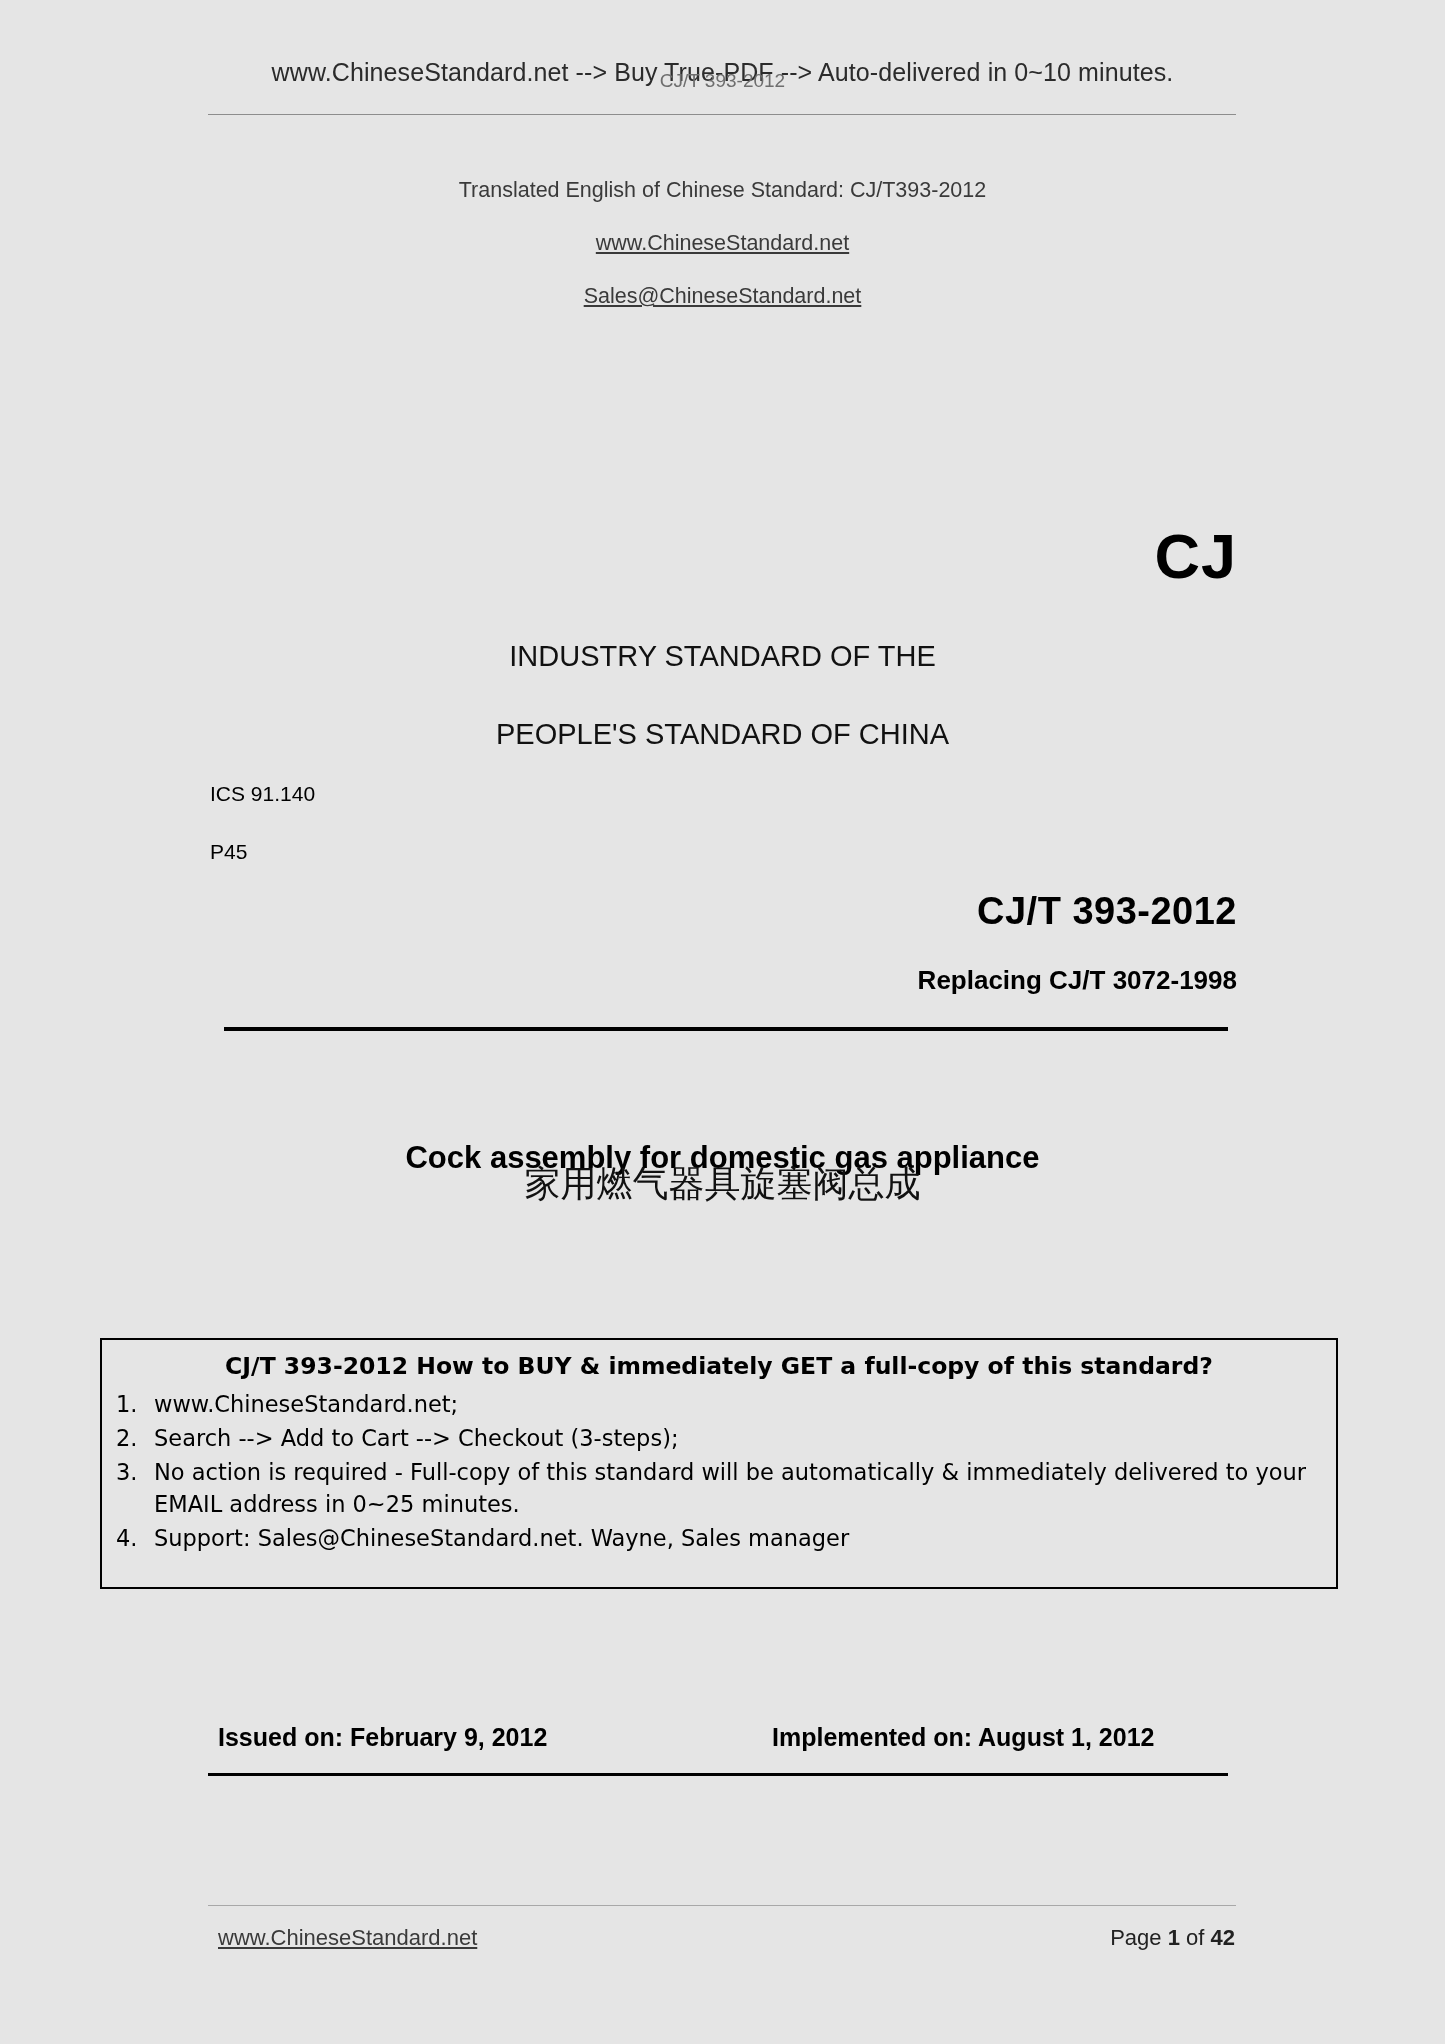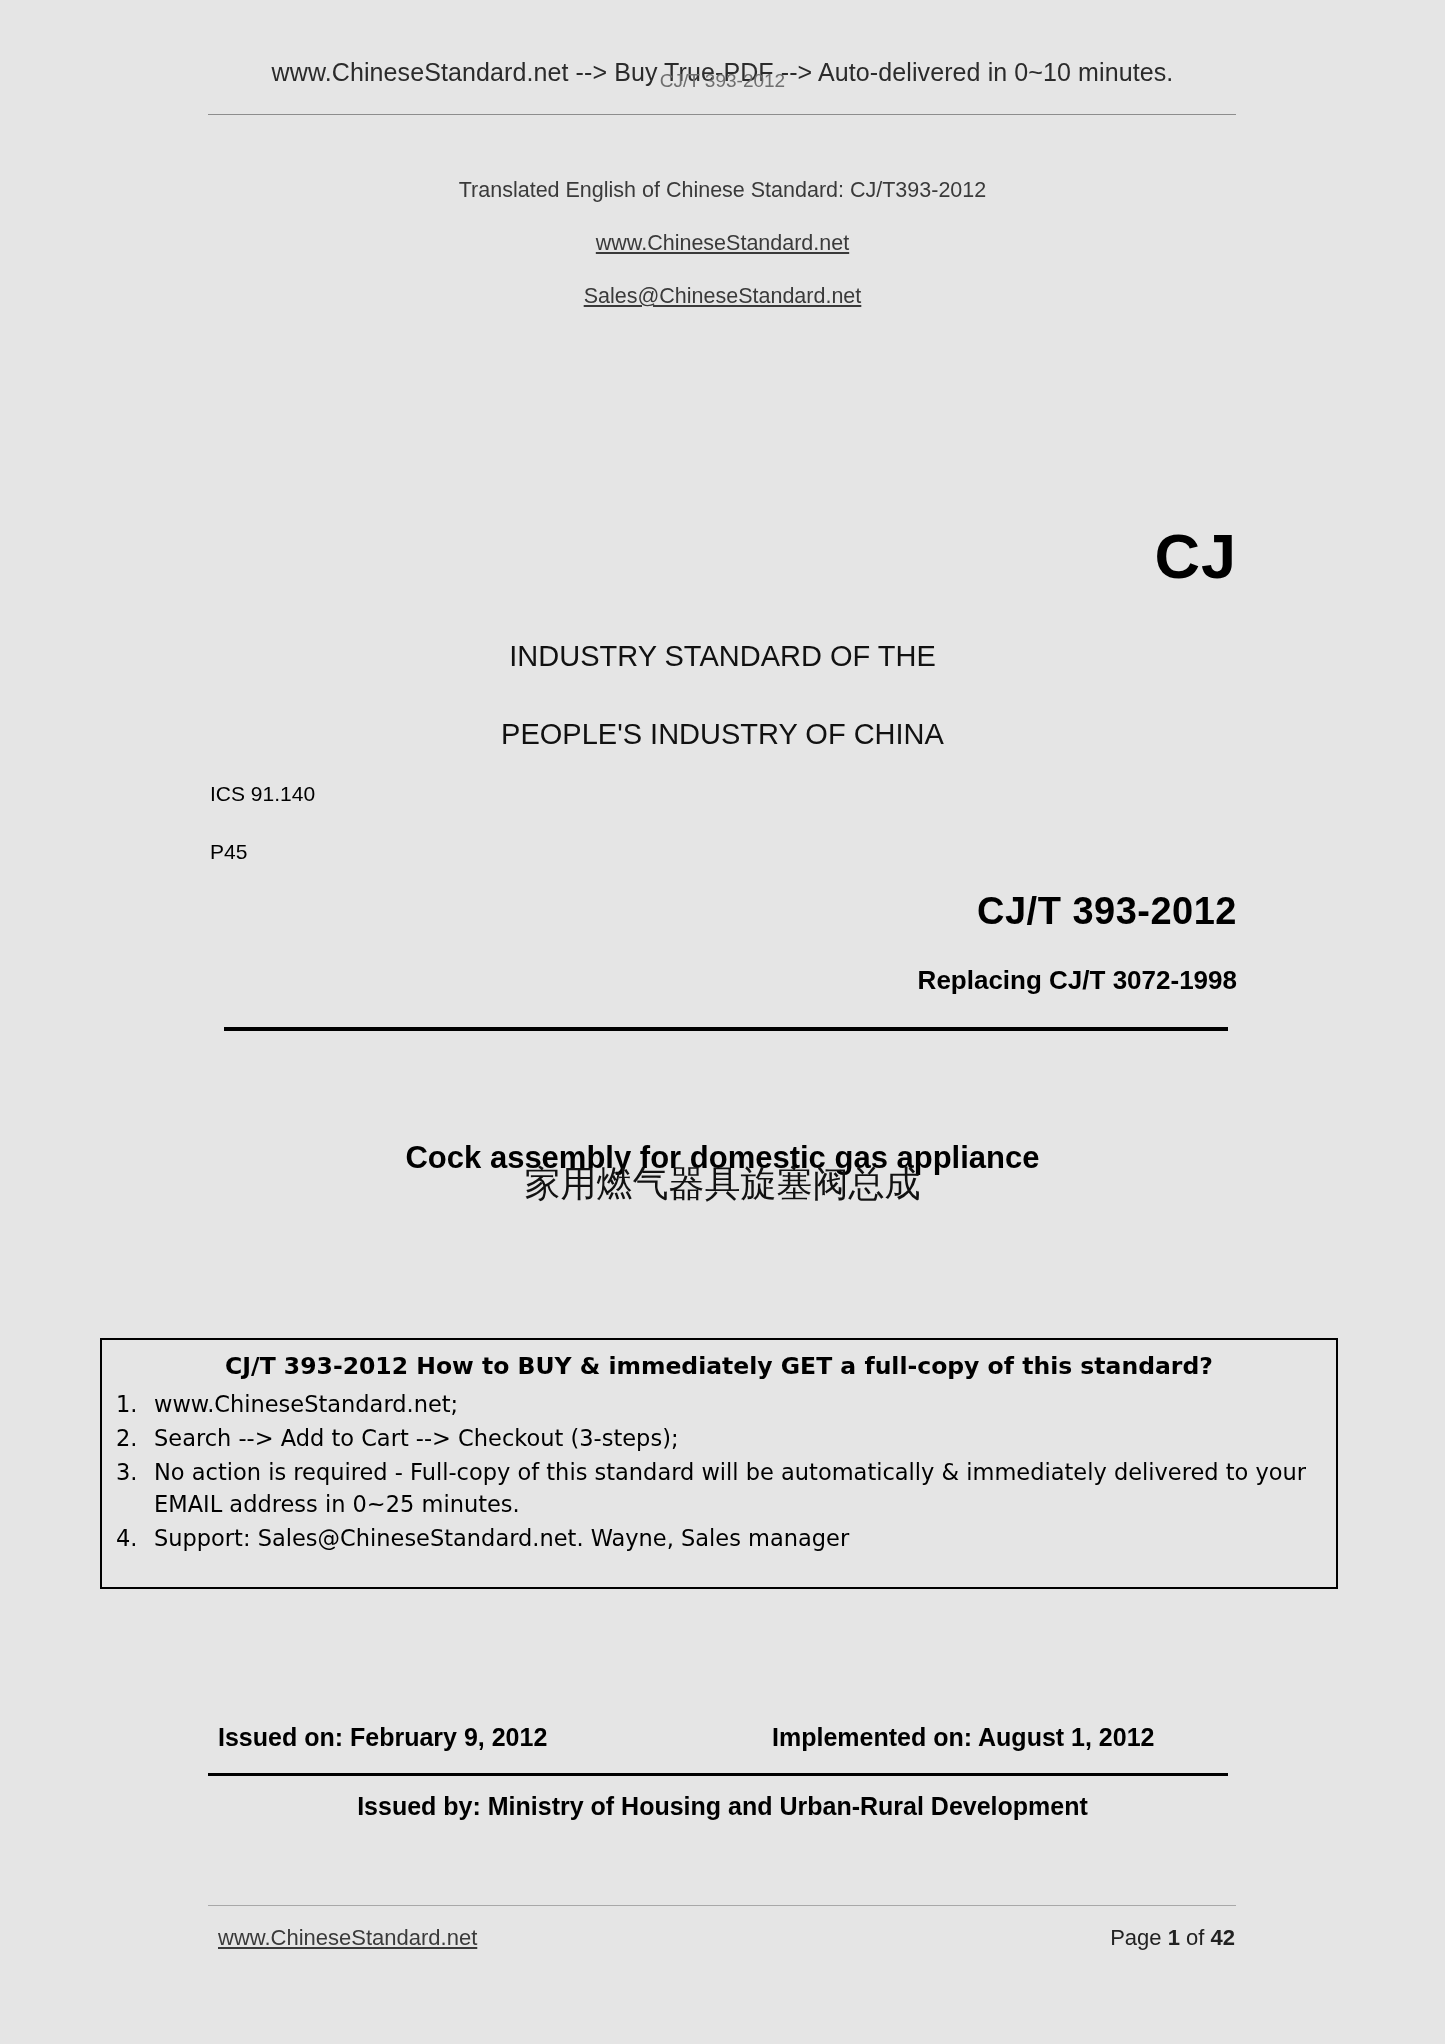--- a/index.html
+++ b/index.html
@@ -249,21 +249,21 @@
   <div class="sub-line l2">
     <a href="#">www.ChineseStandard.net</a>
   </div>
   <div class="sub-line l3">
     <a href="#">Sales@ChineseStandard.net</a>
   </div>
 
   <div class="cj-mark">CJ</div>
 
   <div class="org-line o1">INDUSTRY STANDARD OF  THE</div>
-  <div class="org-line o2">PEOPLE'S INDUSTRY OF CHINA</div>
+  <div class="org-line o2">PEOPLE'S STANDARD OF CHINA</div>
 
   <div class="ics i1">ICS 91.140</div>
   <div class="ics i2">P45</div>
 
   <div class="std-no">CJ/T  393-2012</div>
   <div class="std-replacing">Replacing  CJ/T  3072-1998</div>
 
   <div class="thick-rule"></div>
 
   <div class="title-en">Cock assembly for domestic gas appliance</div>
@@ -289,21 +289,20 @@
         <span>Support: Sales@ChineseStandard.net. Wayne, Sales manager</span>
       </li>
     </ol>
   </div>
 
   <div class="issue-row">
     <span class="issue-left">Issued on: February 9, 2012</span>
     <span class="issue-right">Implemented on: August 1, 2012</span>
   </div>
   <div class="issue-rule"></div>
-  <div class="issued-by">Issued by: Ministry of Housing and Urban-Rural Development</div>
 
   <div class="footer-rule"></div>
   <div class="footer-left">www.ChineseStandard.net</div>
   <div class="footer-right">
     <span>Page </span><b>1</b><span> of </span><b>42</b>
   </div>
 
 </div>
 
 </body></html>

